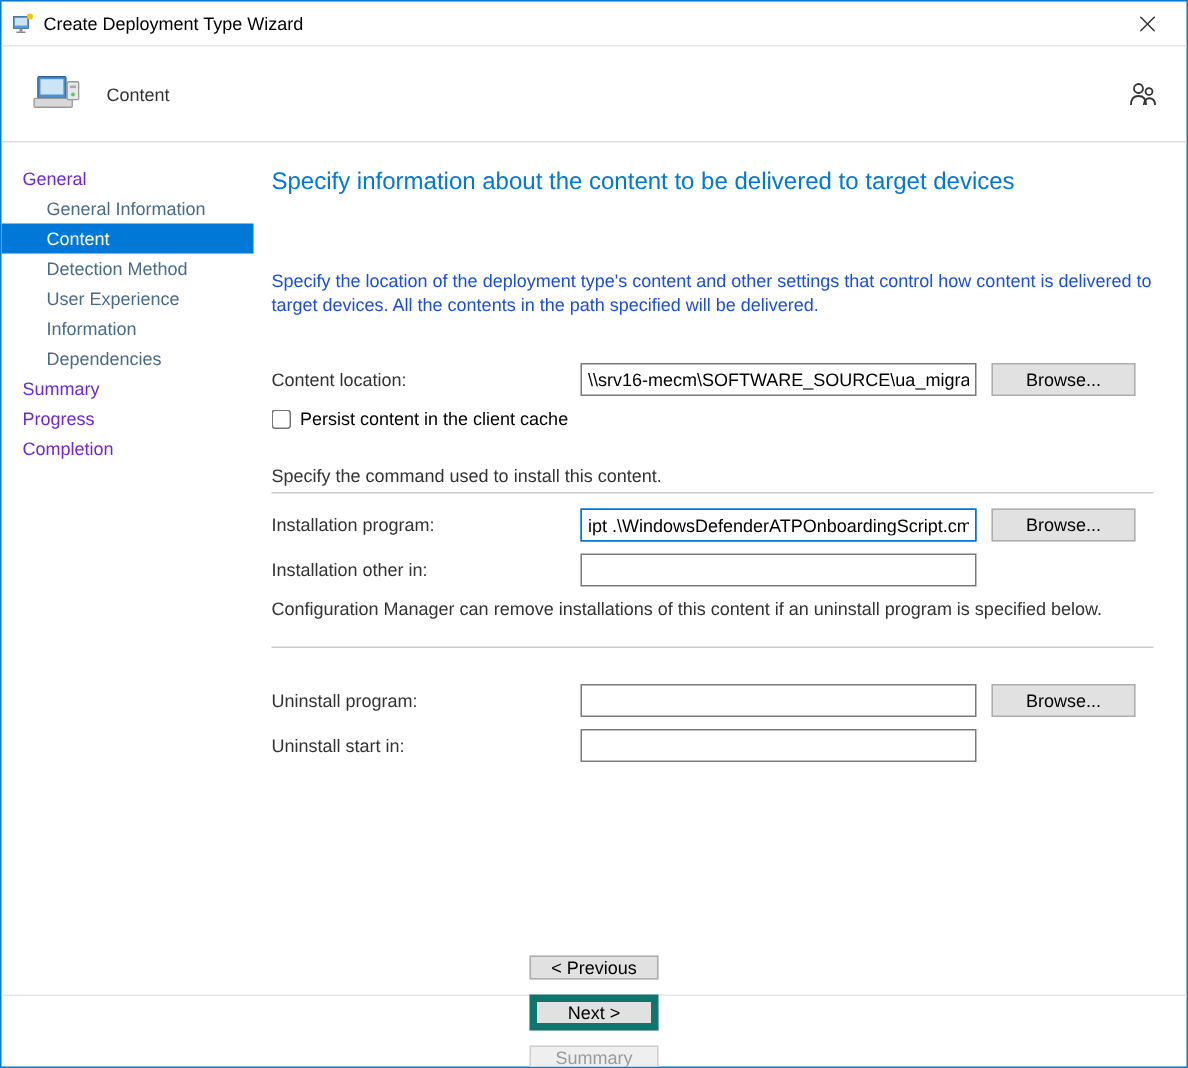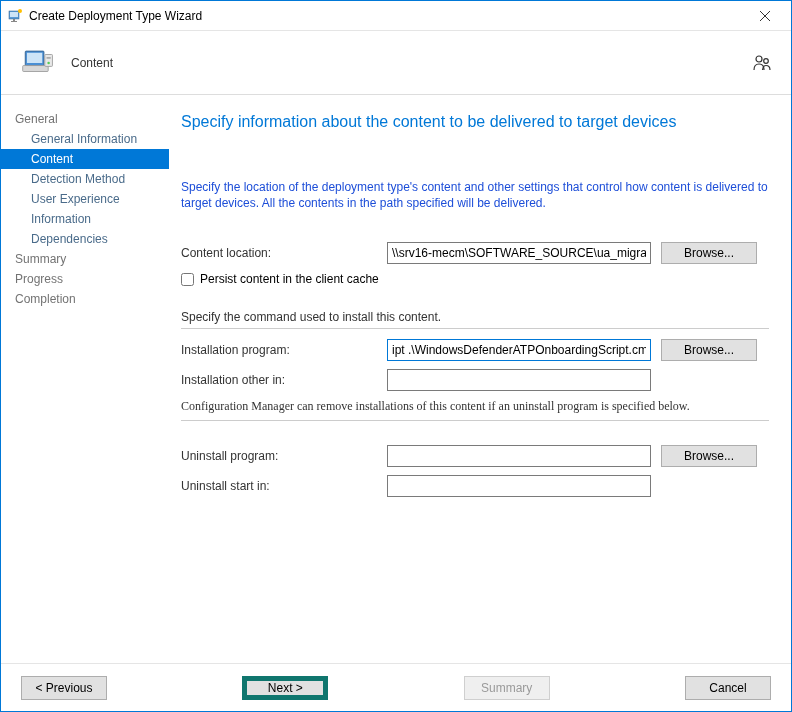--- a/index.html
+++ b/index.html
@@ -69,21 +69,21 @@
       width: 168px;
       padding: 14px 4px 0 14px;
       font-size: 12px;
     }
     .sidebar-item {
       padding: 3px 0;
       color: #4a6b8a;
       cursor: pointer;
     }
     .sidebar-item.top {
-      color: #737373;
+      color: #6d28d9;
     }
     .sidebar-item.sub {
       padding-left: 16px;
     }
     .sidebar-item.selected {
       background: #0078d7;
       color: #fff;
       margin-left: -14px;
       margin-right: -4px;
       padding-left: 30px;
@@ -150,33 +150,33 @@
     }
     .divider-label {
       color: #333;
       border-bottom: 1px solid #ccc;
       padding-bottom: 4px;
       margin-bottom: 10px;
     }
     .info-note {
       color: #333;
       border-bottom: 1px solid #ccc;
-      padding-bottom: 6px;
+      padding-bottom: 18px;
       margin-top: 6px;
       margin-bottom: 24px;
-      font-family: Liberation Serif, serif;
     }
     .footer {
       height: 48px;
       border-top: 1px solid #e5e5e5;
       display: flex;
       align-items: center;
-      justify-content: space-between;
+      justify-content: center;
       gap: 10px;
       padding: 0 20px;
+      flex-direction: column;
     }
     .footer .btn {
       width: 86px;
       height: 24px;
     }
     .btn.primary {
       border: 5px solid #0f766e;
     }
     .btn.disabled {
       color: #9a9a9a;

